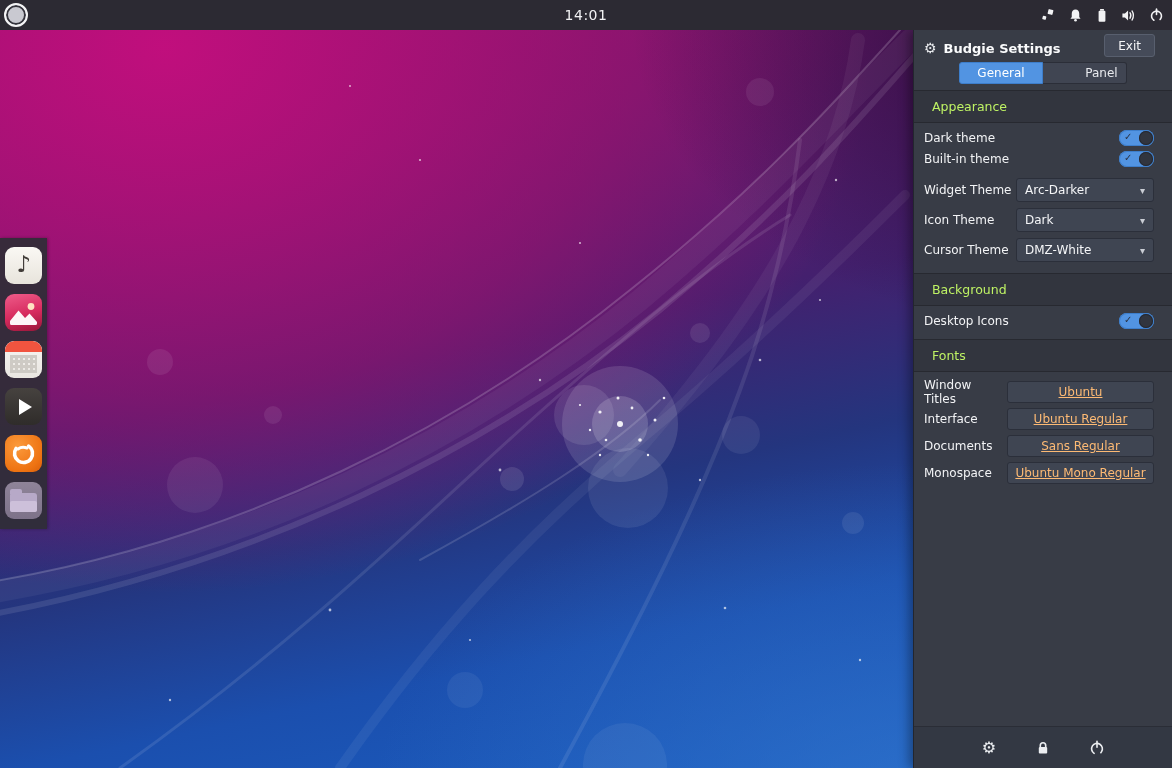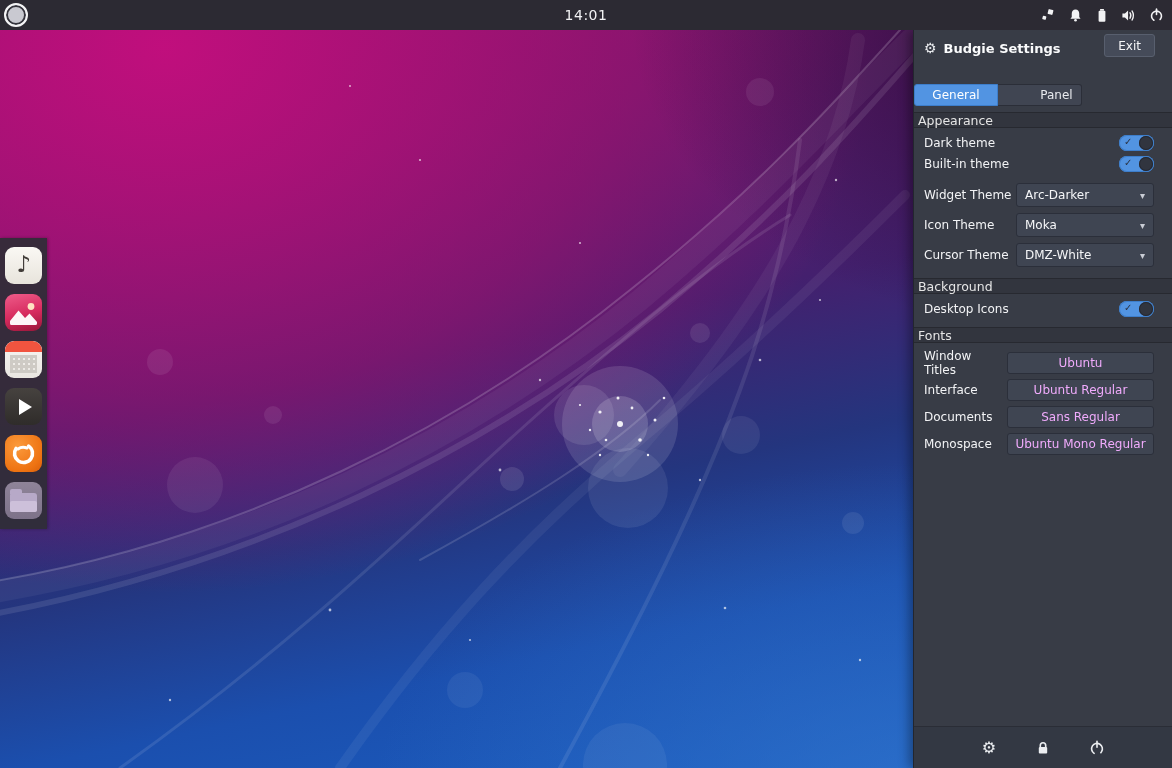--- a/index.html
+++ b/index.html
@@ -64,28 +64,28 @@
     background:#383c46; z-index:35; color:#f3f4f6;
     border-left:1px solid #23262e; box-shadow:-4px 0 10px rgba(0,0,0,.35);
     display:flex; flex-direction:column; }
   .raven-header { height:28px; display:flex; align-items:center; padding:0 8px 0 10px;
     margin-top:4px; position:relative; }
   .raven-gear { font-size:14px; color:#e9ebee; margin-right:7px; }
   .raven-title { font-size:13px; color:#fafbfc;font-weight:bold; }
   .exit-btn { position:absolute; right:17px; top:0px; height:23px; padding:0 13px;
     background:#454b59; border:1px solid #585f6e; border-radius:3px; color:#f5f6f8;
     font-size:12px; display:flex; align-items:center; cursor:pointer; }
-  .tabs { display:flex; margin:22px 0 6px; }
+  .tabs { display:flex; justify-content:center; margin:0 0 6px; }
   .tab { width:84px; height:22px; display:flex; align-items:center; justify-content:center;
     font-size:12px; cursor:pointer; border:1px solid #2b2e38; background:#404552; color:#e8eaee; }
   .tab.active { background:#5294e2; border-color:#3d7ecb; color:#fff; }
   .tab:first-child { border-radius:3px 0 0 3px; }
   .tab:last-child { border-radius:0 3px 3px 0; border-left:none;padding-left:34px; }
-  .section-h { height:16px; display:flex; align-items:center; padding-left:4px;
-    font-size:12.5px; color:#e5e5e5; background:rgba(0,0,0,.10);
+  .section-h { height:33px; display:flex; align-items:center; padding-left:18px;
+    font-size:12.5px; color:#bef264; background:rgba(0,0,0,.10);
     border-top:1px solid rgba(0,0,0,.22); border-bottom:1px solid rgba(0,0,0,.22); }
   .row { display:flex; align-items:center; padding:0 18px 0 10px; }
   .row-sm { height:21px; }
   .row-md { height:30px; }
   .row-lg { height:27px; }
   .row .lbl { flex:1; font-size:12px; color:#f2f3f5; }
   .spacer4 { height:4px; } .spacer6 { height:6px; } .spacer8 { height:8px; }
 
   .toggle { width:35px; height:16px; border-radius:9px; background:#5294e2;
     position:relative; cursor:pointer; flex:none; box-shadow:inset 0 0 0 1px #3d7ecb; }
@@ -94,21 +94,21 @@
     border-radius:50%; background:#31353f; box-shadow:inset 0 0 0 1px #262932; }
 
   .dd { width:138px; height:24px; background:#3f4552; border:1px solid #2b2f3a;
     border-radius:3px; display:flex; align-items:center; padding:0 8px; font-size:12px;
     color:#f5f6f8; cursor:pointer; }
   .dd .dd-val { flex:1; text-align:left; }
   .dd .caret { color:#c9cdd5; font-size:10px; }
 
   .font-btn { width:147px; height:22px; background:#3f4552; border:1px solid #2b2f3a;
     border-radius:3px; display:flex; align-items:center; justify-content:center;
-    font-size:12px; color:#f0abfc; cursor:pointer; }
+    font-size:12px; color:#fdba74; cursor:pointer;text-decoration:underline; }
 
   .raven-footer { margin-top:auto; height:42px; background:#333843;
     border-top:1px solid #2a2d36; display:flex; align-items:center;
     justify-content:center; gap:32px; }
   .foot-btn { width:22px; height:22px; display:flex; align-items:center;
     justify-content:center; cursor:pointer; }
   .foot-gear { font-size:16px; color:#eceef1; }
 </style>
 </head>
 <body>
@@ -286,21 +286,21 @@
     <div class="row row-md">
       <span class="lbl">Widget Theme</span>
       <div class="dd">
         <span class="dd-val">Arc-Darker</span>
         <span class="caret">▾</span>
       </div>
     </div>
     <div class="row row-md">
       <span class="lbl">Icon Theme</span>
       <div class="dd">
-        <span class="dd-val">Moka</span>
+        <span class="dd-val">Dark</span>
         <span class="caret">▾</span>
       </div>
     </div>
     <div class="row row-md">
       <span class="lbl">Cursor Theme</span>
       <div class="dd">
         <span class="dd-val">DMZ-White</span>
         <span class="caret">▾</span>
       </div>
     </div>

